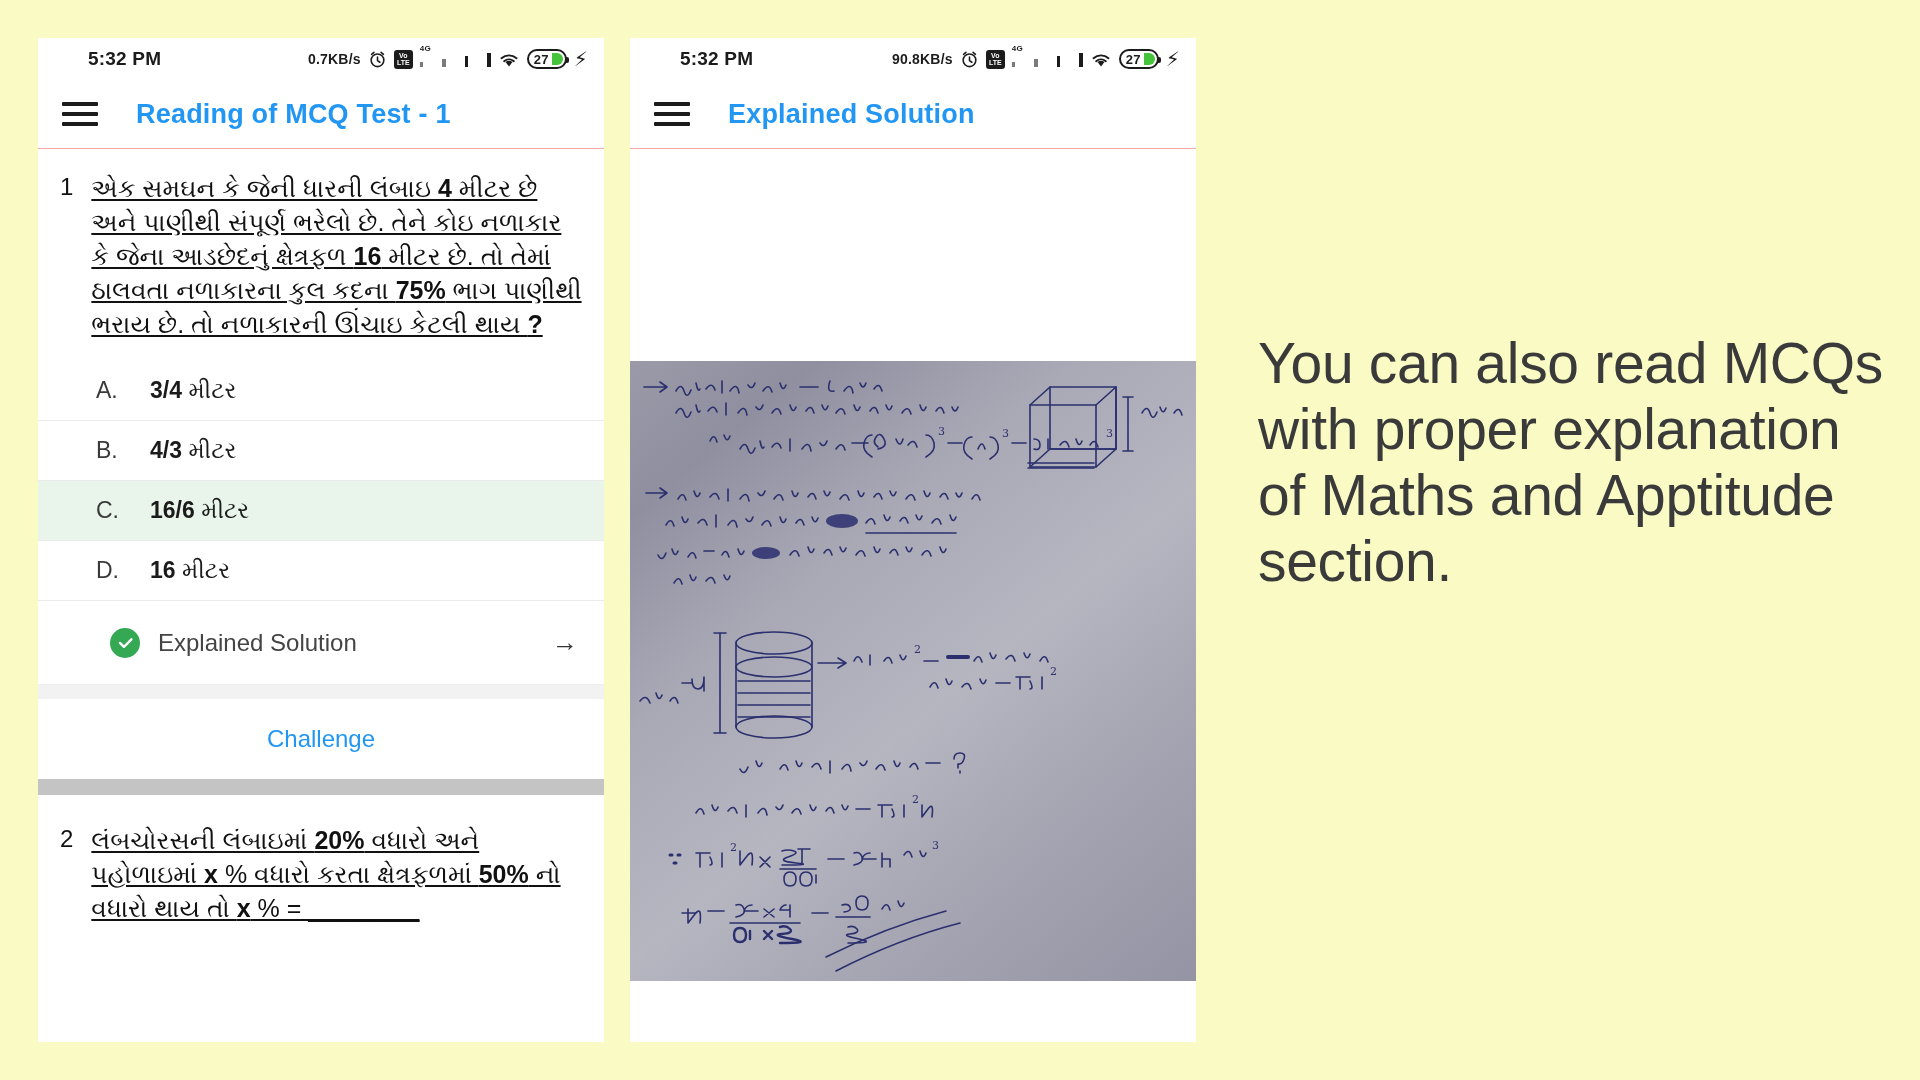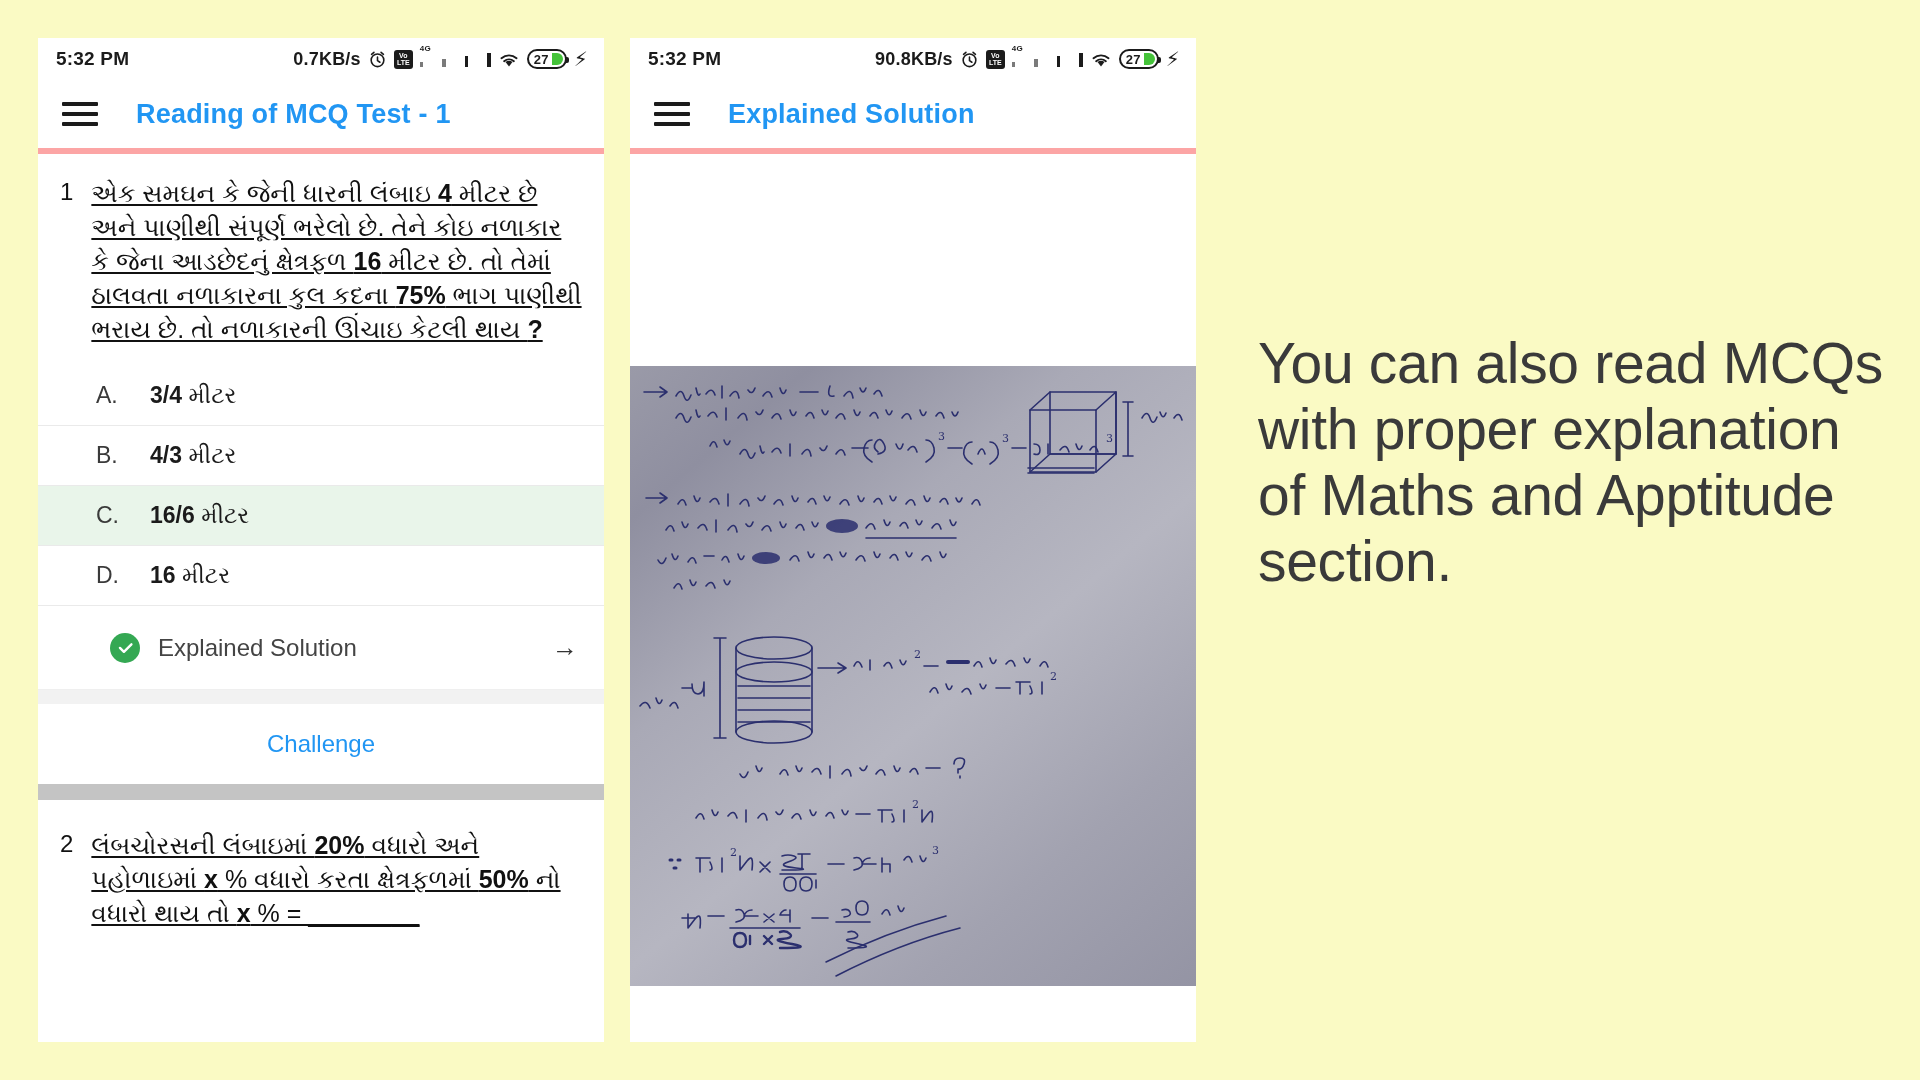--- a/index.html
+++ b/index.html
@@ -17,23 +17,23 @@
   }
   #phone-left{left:38px;top:38px;width:566px;height:1004px;}
   #phone-right{left:630px;top:38px;width:566px;height:1004px;}
 
   
   .statusbar{
     height:42px;display:flex;align-items:center;
     padding:0 16px 0 18px;background:#ffffff;color:#1b1b1b;
     font-size:19px;font-weight:bold;letter-spacing:.2px;
   }
-  .sb-time{flex:0 0 auto;}
+  .sb-time{flex:0 0 auto;margin-left:32px;}
   .sb-right{margin-left:auto;display:flex;align-items:center;gap:7px;}
-  .sb-speed{font-size:18px;font-weight:bold;}
+  .sb-speed{font-size:14px;font-weight:bold;}
   .ic{display:inline-flex;align-items:center;justify-content:center;}
 
   .alarm-ic{width:19px;height:19px;}
   .volte-ic{
     width:19px;height:19px;background:#1b1b1b;border-radius:3px;
     color:#fff;font-size:7px;font-weight:bold;line-height:7.5px;
     display:flex;flex-direction:column;align-items:center;justify-content:center;
     letter-spacing:0px;
   }
   .sig{display:flex;align-items:flex-end;gap:19px;height:16px;position:relative;}
@@ -56,21 +56,21 @@
   }
   .batt .num{
     position:absolute;left:5px;top:0;bottom:0;display:flex;align-items:center;
     font-size:13px;font-weight:bold;color:#1b1b1b;text-align:right;
   }
   .bolt{font-size:20px;font-weight:bold;color:#1b1b1b;line-height:1;}
 
   
   .appbar{
     height:68px;display:flex;align-items:center;background:#ffffff;
-    padding:0 20px;border-bottom:6px solid #fca5a5;
+    padding:0 20px;border-bottom:1px solid #fca5a5;
   }
   .burger{width:40px;height:26px;display:flex;flex-direction:column;
           justify-content:center;gap:6px;cursor:pointer;padding-left:4px;}
   .burger span{display:block;height:4px;width:36px;background:#1b1b1b;border-radius:1px;}
   .appbar-title{
     margin-left:34px;color:#2196F3;font-size:27px;font-weight:bold;letter-spacing:.2px;
   }
 
   
   .qbody{background:#fff;}

